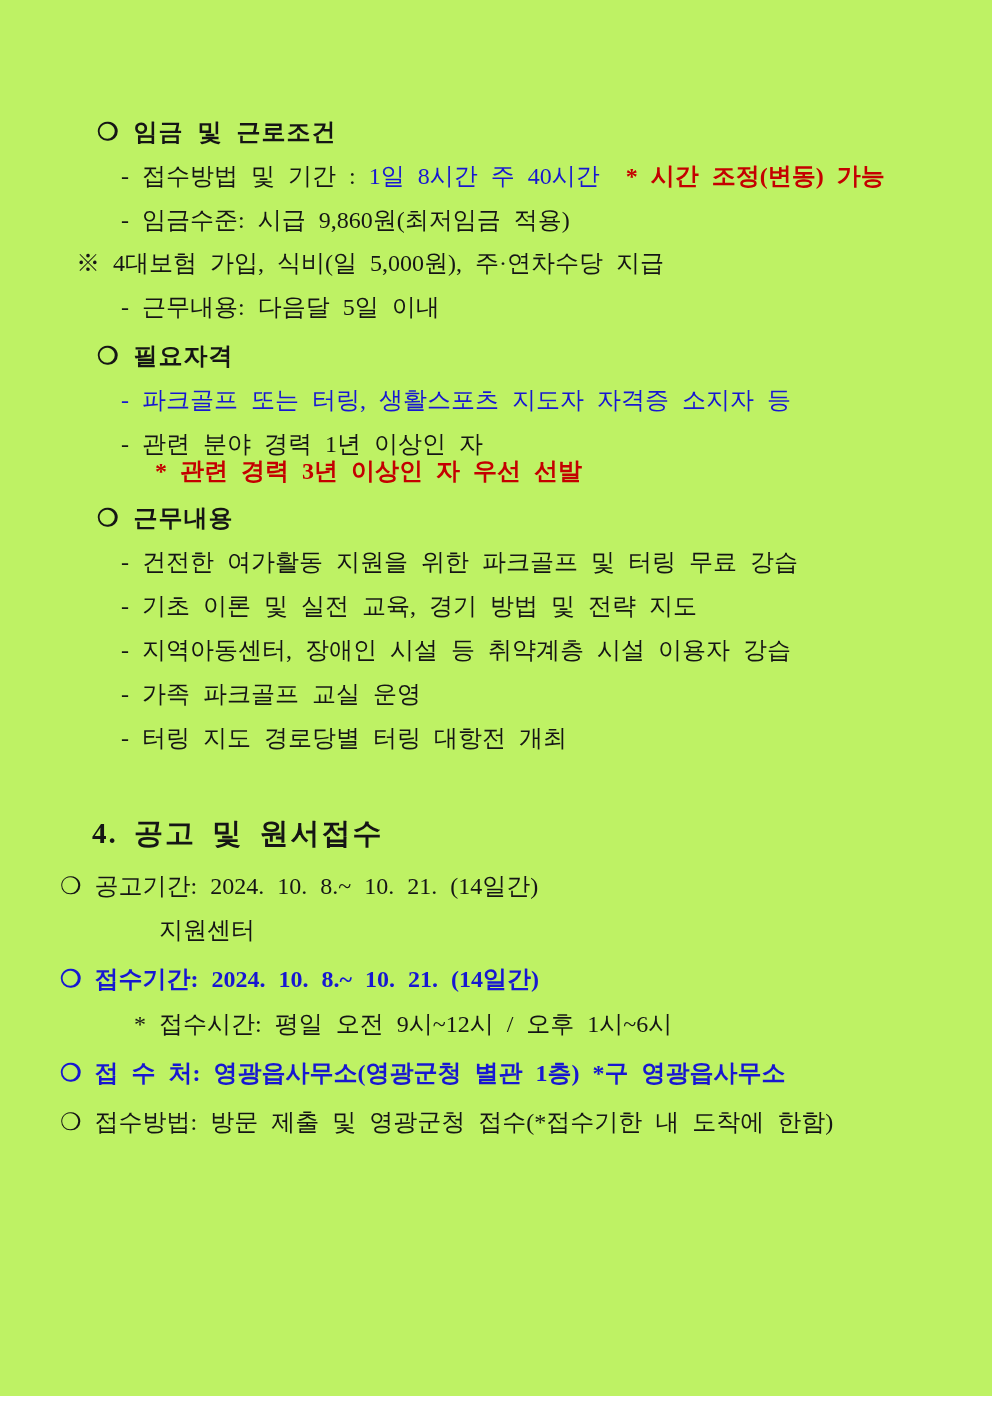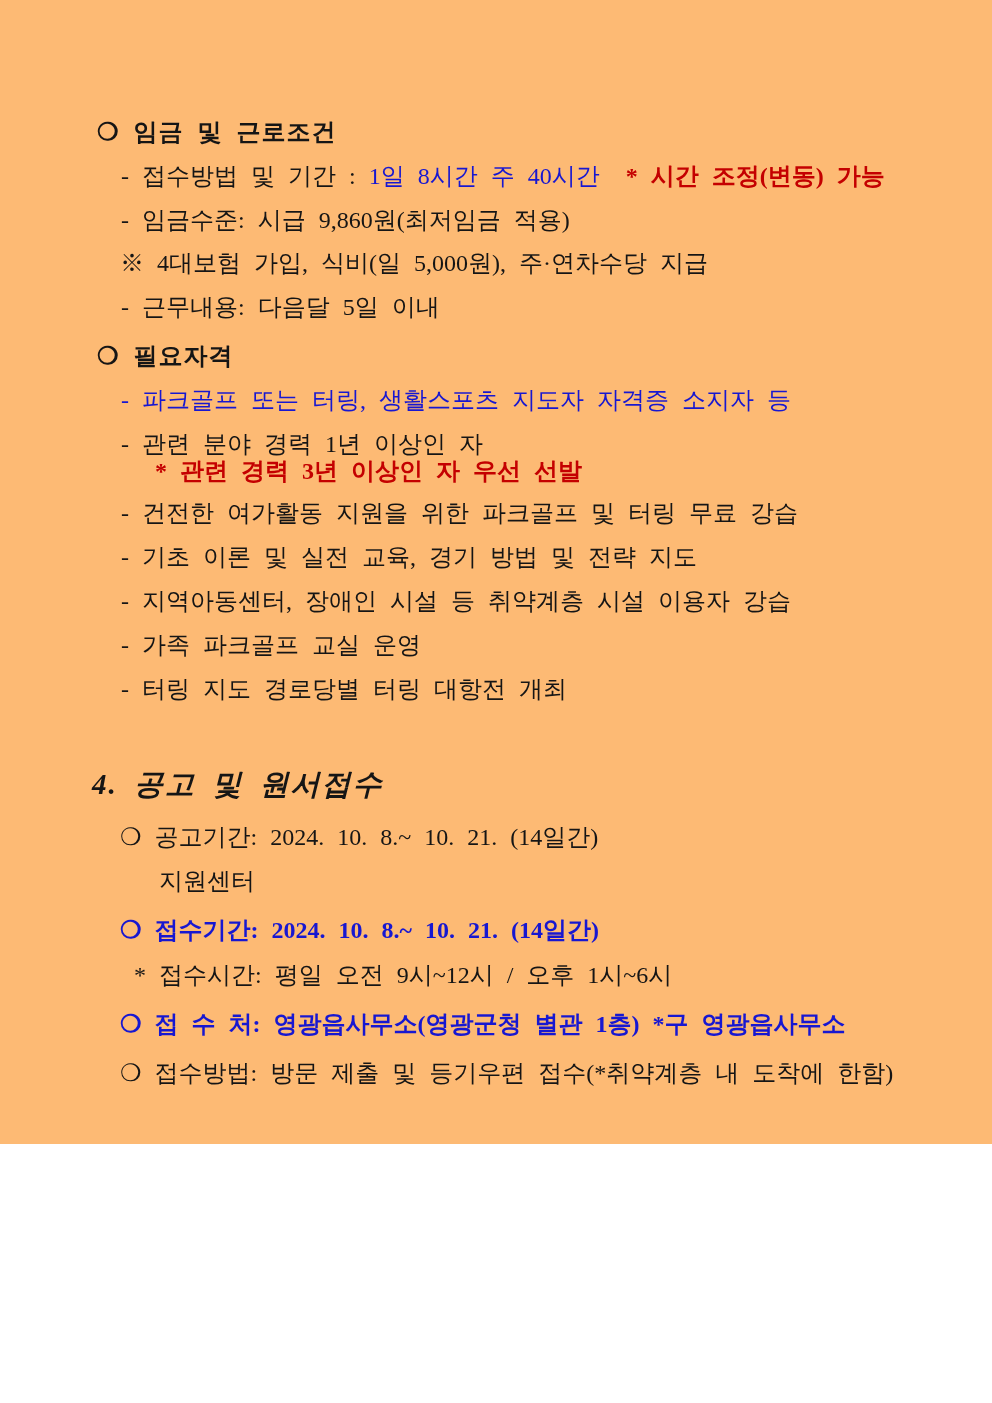--- a/index.html
+++ b/index.html
@@ -4,55 +4,54 @@
 <style>
   :root{
     --ink:#151515;
     --blue:#1717d1;
     --red:#c40000;
   }
   html,body{margin:0;padding:0;background:#ffffff;}
   .page{
     position:relative;
     width:992px;
-    height:1144px;
+    height:1396px;
     margin:0 auto;
-    background:#fdba74;
+    background:#bef264;
     overflow:hidden;
     font-family:"Liberation Serif","DejaVu Serif",serif;
     color:var(--ink);
     box-sizing:border-box;
     padding-top:116px;
   }
   .row{
     white-space:pre-wrap;
     font-size:24px;
     line-height:32px;
     word-spacing:7px;
     color:var(--ink);
   }
   .row.group-heading{
     padding-left:97px;
     margin-top:17px;
     font-weight:bold;
     letter-spacing:1px;
   }
   .row.item{ padding-left:121px; margin-top:12px; }
-  .row.sub{ padding-left:120px; margin-top:11px; }
+  .row.sub{ padding-left:76px; margin-top:11px; }
   .row.sub-tight{ padding-left:155px; margin-top:-3px; line-height:28px; }
   .row.section-heading{
     padding-left:92px;
     margin-top:59px;
     font-size:29px;
     line-height:40px;
     font-weight:bold;
     letter-spacing:2px;
-    font-style:italic;
   }
-  .row.s4-item{ padding-left:80px; margin-top:17px;margin-left:40px; }
+  .row.s4-item{ padding-left:60px; margin-top:17px; }
   .row.s4-sub{ padding-left:134px; margin-top:13px; }
   .row.s4-wrap{ padding-left:159px; margin-top:12px; }
   .row:first-child{ margin-top:0; }
   .seg{ color:inherit; }
   .seg.c-b{ color:var(--blue); }
   .seg.c-r{ color:var(--red); }
   .seg.bold{ font-weight:bold; }
 </style>
 </head>
 <body>
@@ -61,26 +60,27 @@
   <div id="doc">
       <div class="row group-heading"><span class="seg bold">❍</span><span class="seg bold"> 임금 및 근로조건</span></div>
       <div class="row item"><span class="seg">- 접수방법 및 기간 : </span><span class="seg c-b">1일 8시간 주 40시간</span><span class="seg">  </span><span class="seg c-r bold">* 시간 조정(변동) 가능</span></div>
       <div class="row item"><span class="seg">- 임금수준: 시급 9,860원(최저임금 적용)</span></div>
       <div class="row sub"><span class="seg">※ 4대보험 가입, 식비(일 5,000원), 주·연차수당 지급</span></div>
       <div class="row item"><span class="seg">- 근무내용: 다음달 5일 이내</span></div>
       <div class="row group-heading"><span class="seg bold">❍</span><span class="seg bold"> 필요자격</span></div>
       <div class="row item"><span class="seg c-b">- 파크골프 또는 터링, 생활스포츠 지도자 자격증 소지자 등</span></div>
       <div class="row item"><span class="seg">- 관련 분야 경력 1년 이상인 자</span></div>
       <div class="row sub-tight"><span class="seg c-r bold">* 관련 경력 3년 이상인 자 우선 선발</span></div>
+      <div class="row group-heading"><span class="seg bold">❍</span><span class="seg bold"> 근무내용</span></div>
       <div class="row item"><span class="seg">- 건전한 여가활동 지원을 위한 파크골프 및 터링 무료 강습</span></div>
       <div class="row item"><span class="seg">- 기초 이론 및 실전 교육, 경기 방법 및 전략 지도</span></div>
       <div class="row item"><span class="seg">- 지역아동센터, 장애인 시설 등 취약계층 시설 이용자 강습</span></div>
       <div class="row item"><span class="seg">- 가족 파크골프 교실 운영</span></div>
       <div class="row item"><span class="seg">- 터링 지도 경로당별 터링 대항전 개최</span></div>
       <div class="row section-heading"><span class="seg bold">4. 공고 및 원서접수</span></div>
       <div class="row s4-item"><span class="seg">❍</span><span class="seg"> 공고기간: 2024. 10. 8.~ 10. 21. (14일간)</span></div>
       <div class="row s4-wrap"><span class="seg">지원센터</span></div>
       <div class="row s4-item"><span class="seg c-b bold">❍</span><span class="seg c-b bold"> 접수기간: 2024. 10. 8.~ 10. 21. (14일간)</span></div>
       <div class="row s4-sub"><span class="seg">* 접수시간: 평일 오전 9시~12시 / 오후 1시~6시</span></div>
       <div class="row s4-item"><span class="seg c-b bold">❍</span><span class="seg c-b bold"> 접 수 처: 영광읍사무소(영광군청 별관 1층) *구 영광읍사무소</span></div>
-      <div class="row s4-item"><span class="seg">❍</span><span class="seg"> 접수방법: 방문 제출 및 등기우편 접수(*취약계층 내 도착에 한함)</span></div>
+      <div class="row s4-item"><span class="seg">❍</span><span class="seg"> 접수방법: 방문 제출 및 영광군청 접수(*접수기한 내 도착에 한함)</span></div>
     </div>
 </div>
 
 </body></html>

